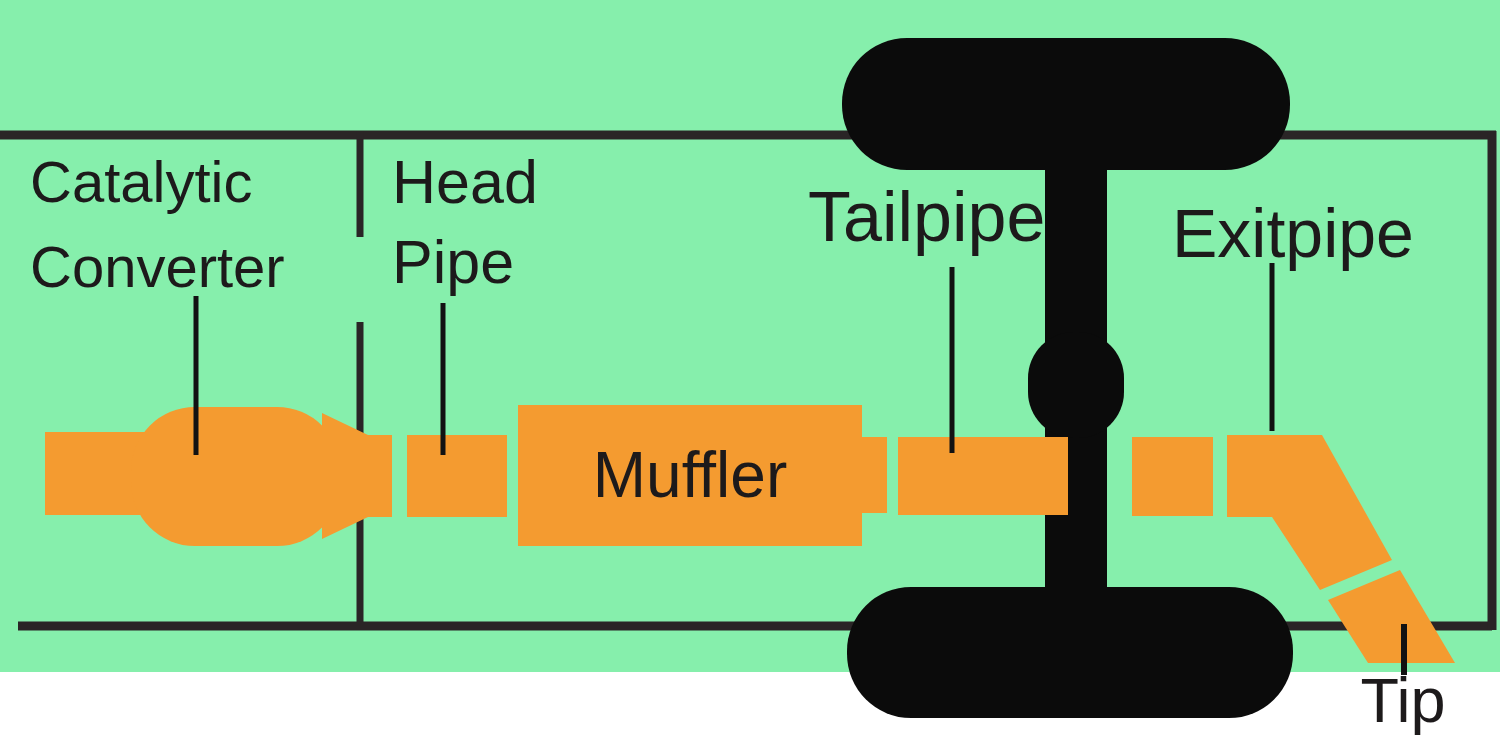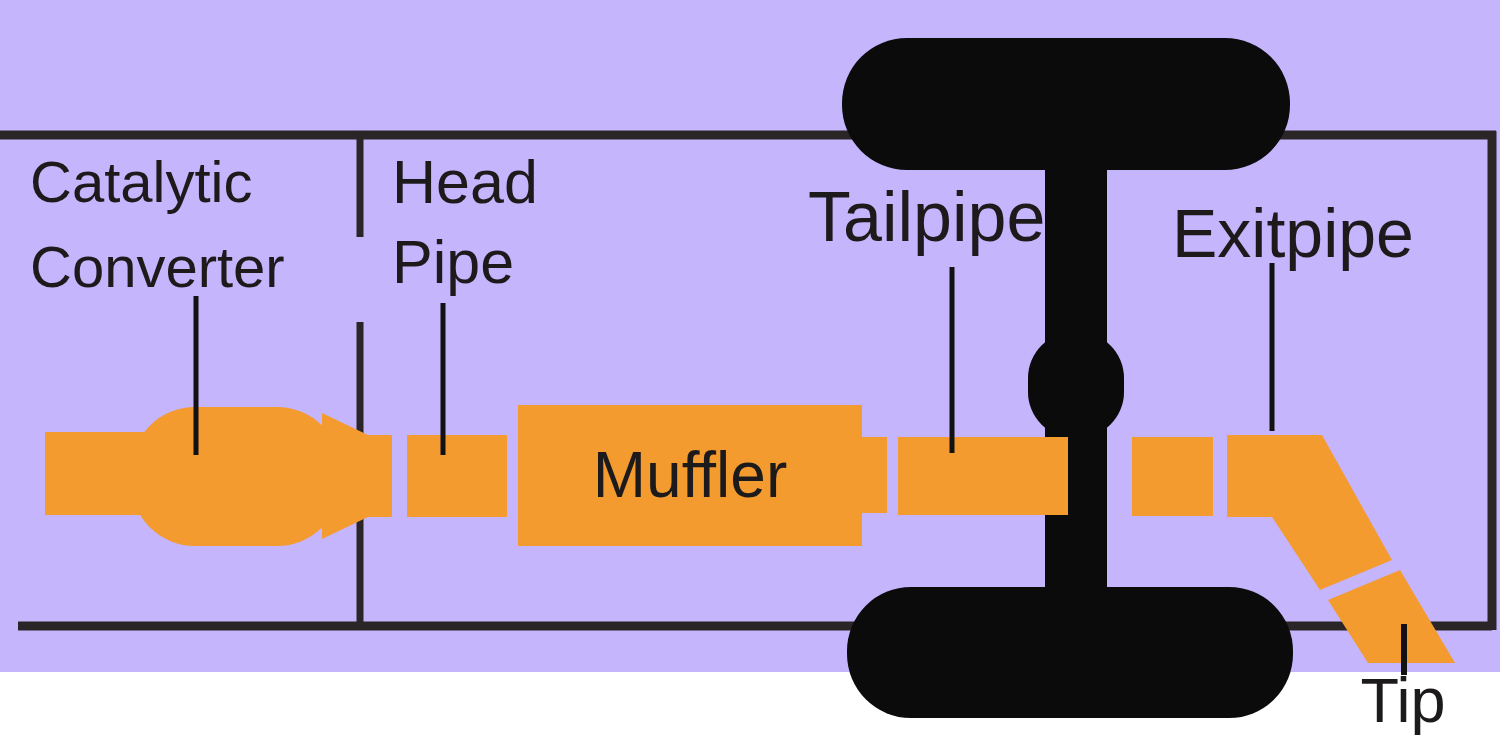--- a/index.html
+++ b/index.html
@@ -7,21 +7,21 @@
     padding: 0;
     width: 1500px;
     height: 750px;
     background: #ffffff;
     overflow: hidden;
   }
   .diagram-stage {
     position: relative;
     width: 1500px;
     height: 672px;
-    background: #c4b5fd;
+    background: #86efac;
   }
   svg text {
     font-family: "Liberation Sans", "DejaVu Sans", sans-serif;
     font-weight: 400;
   }
   .label-sm  { font-size: 58px; }
   .label-md  { font-size: 61px; }
   .label-muf { font-size: 64px; }
   .label-lg  { font-size: 70px; }
   .label-xl  { font-size: 68px; }

